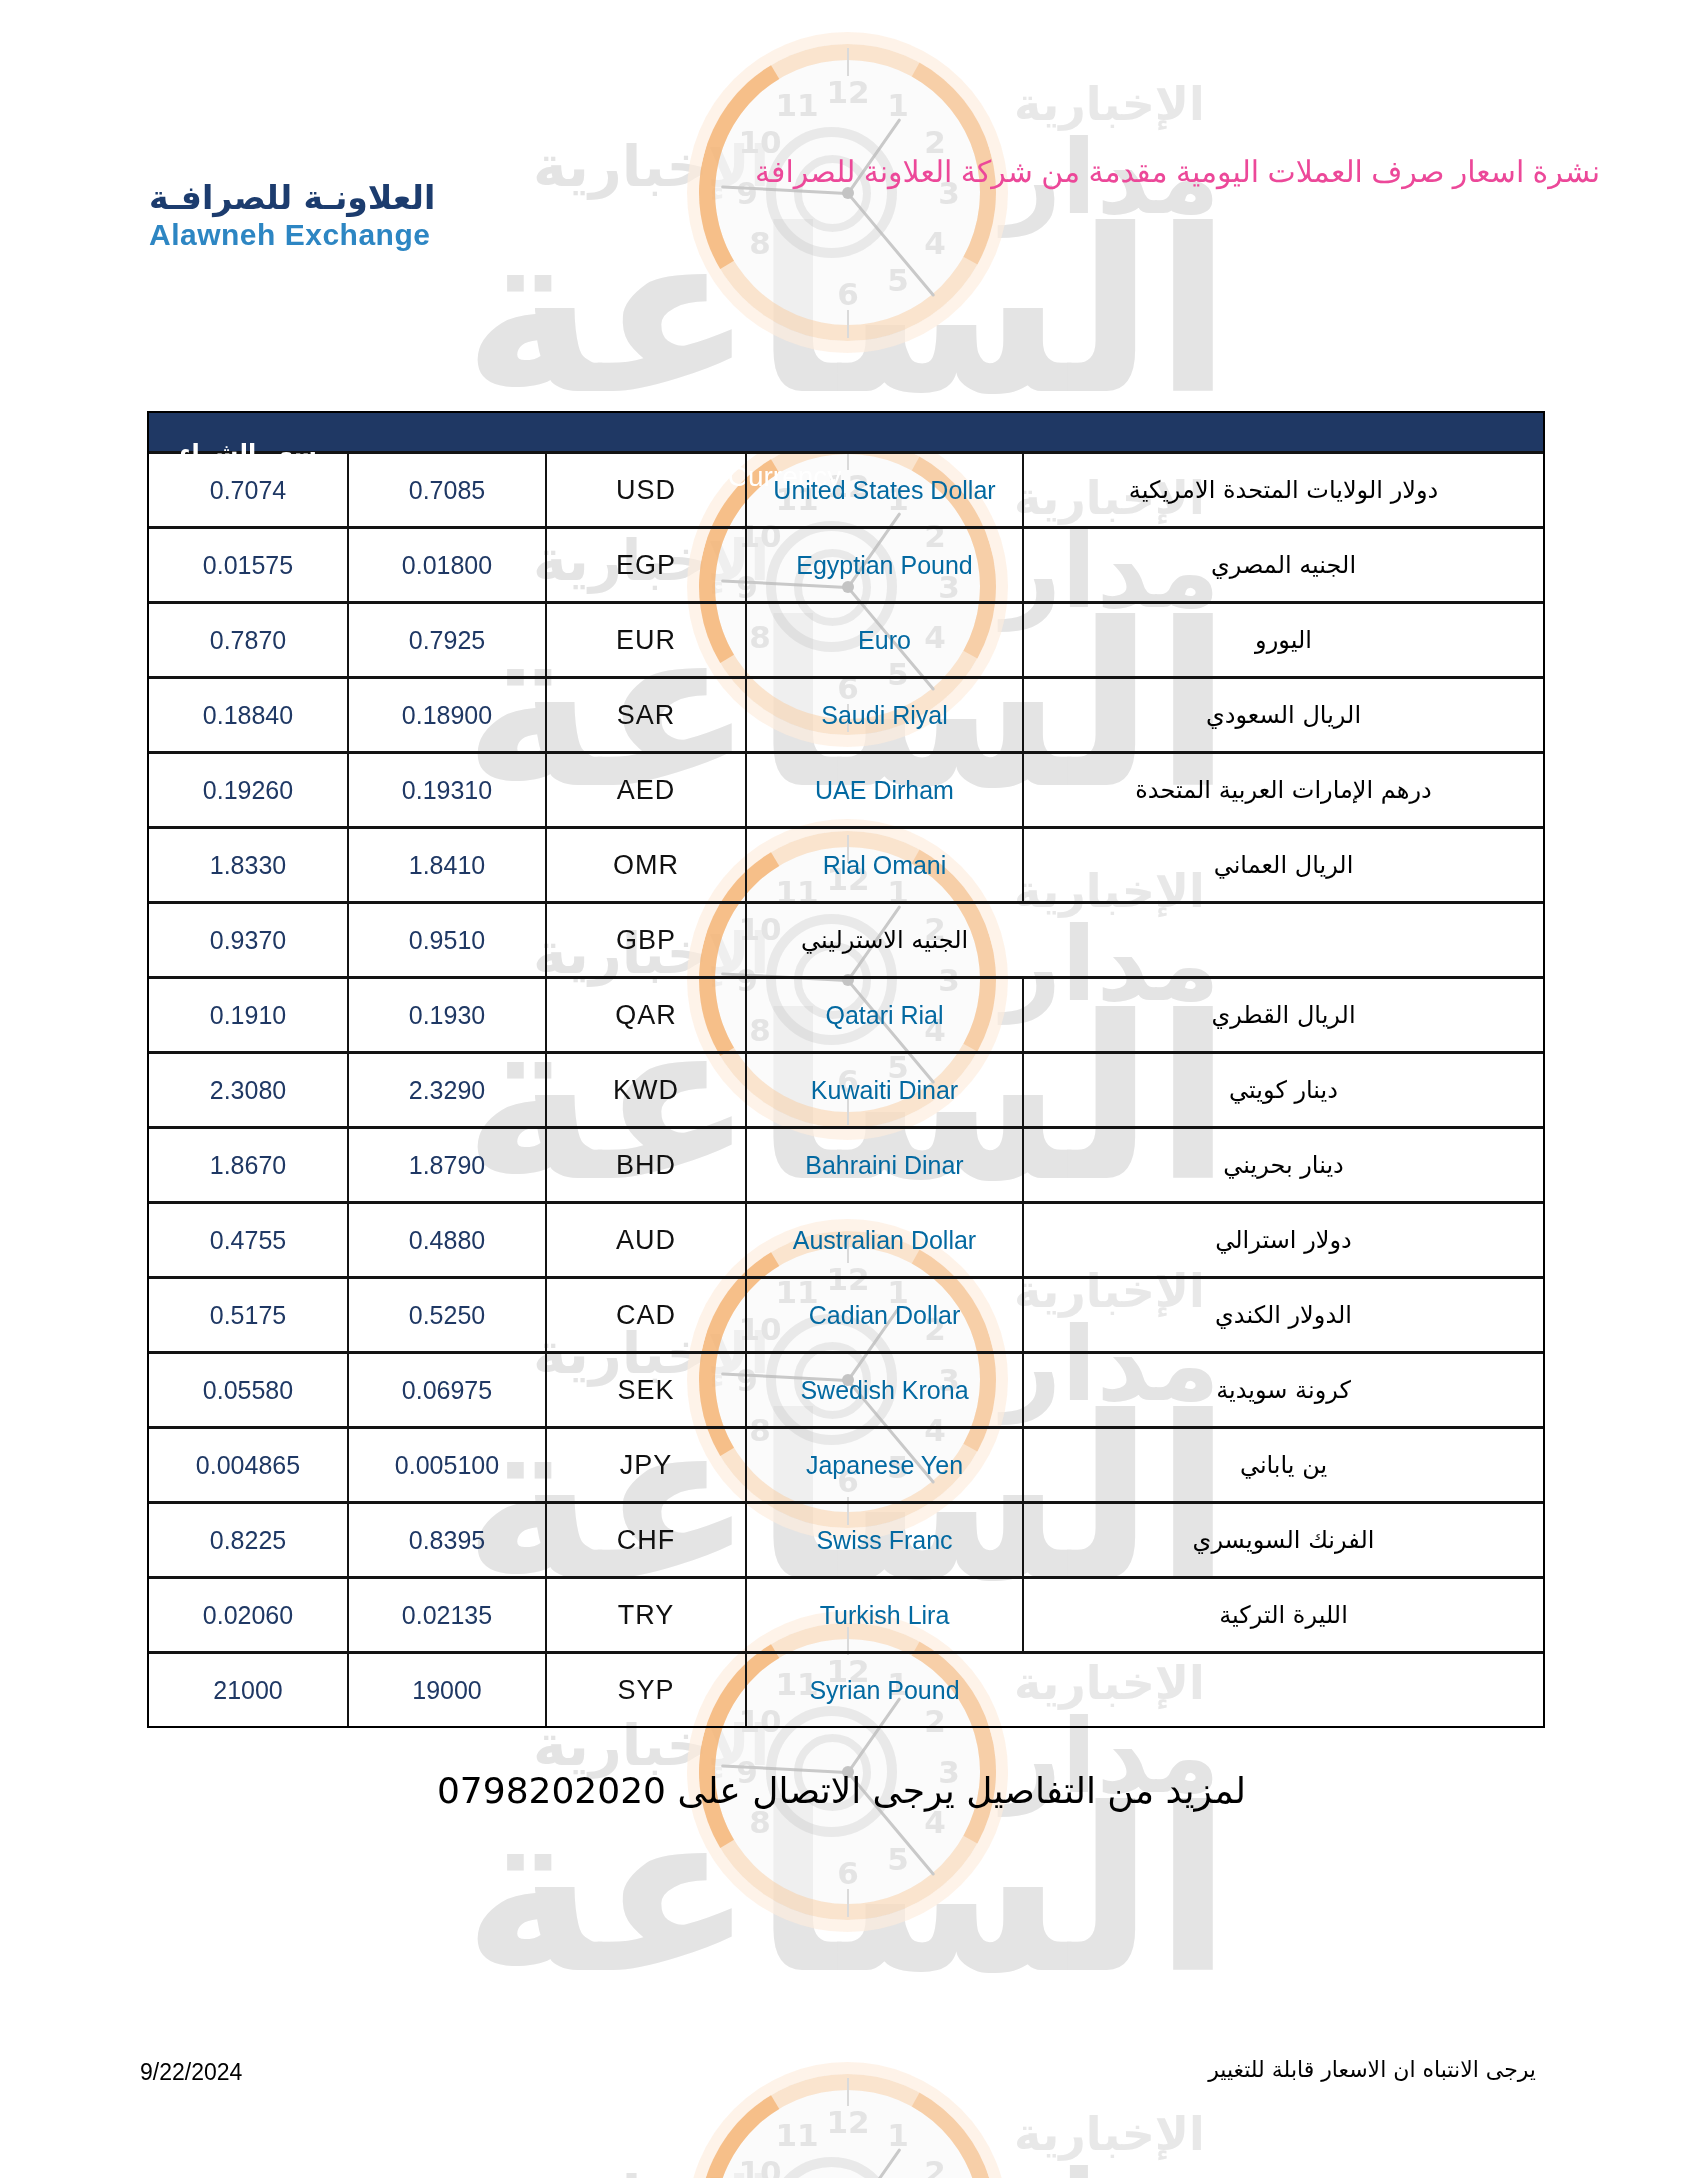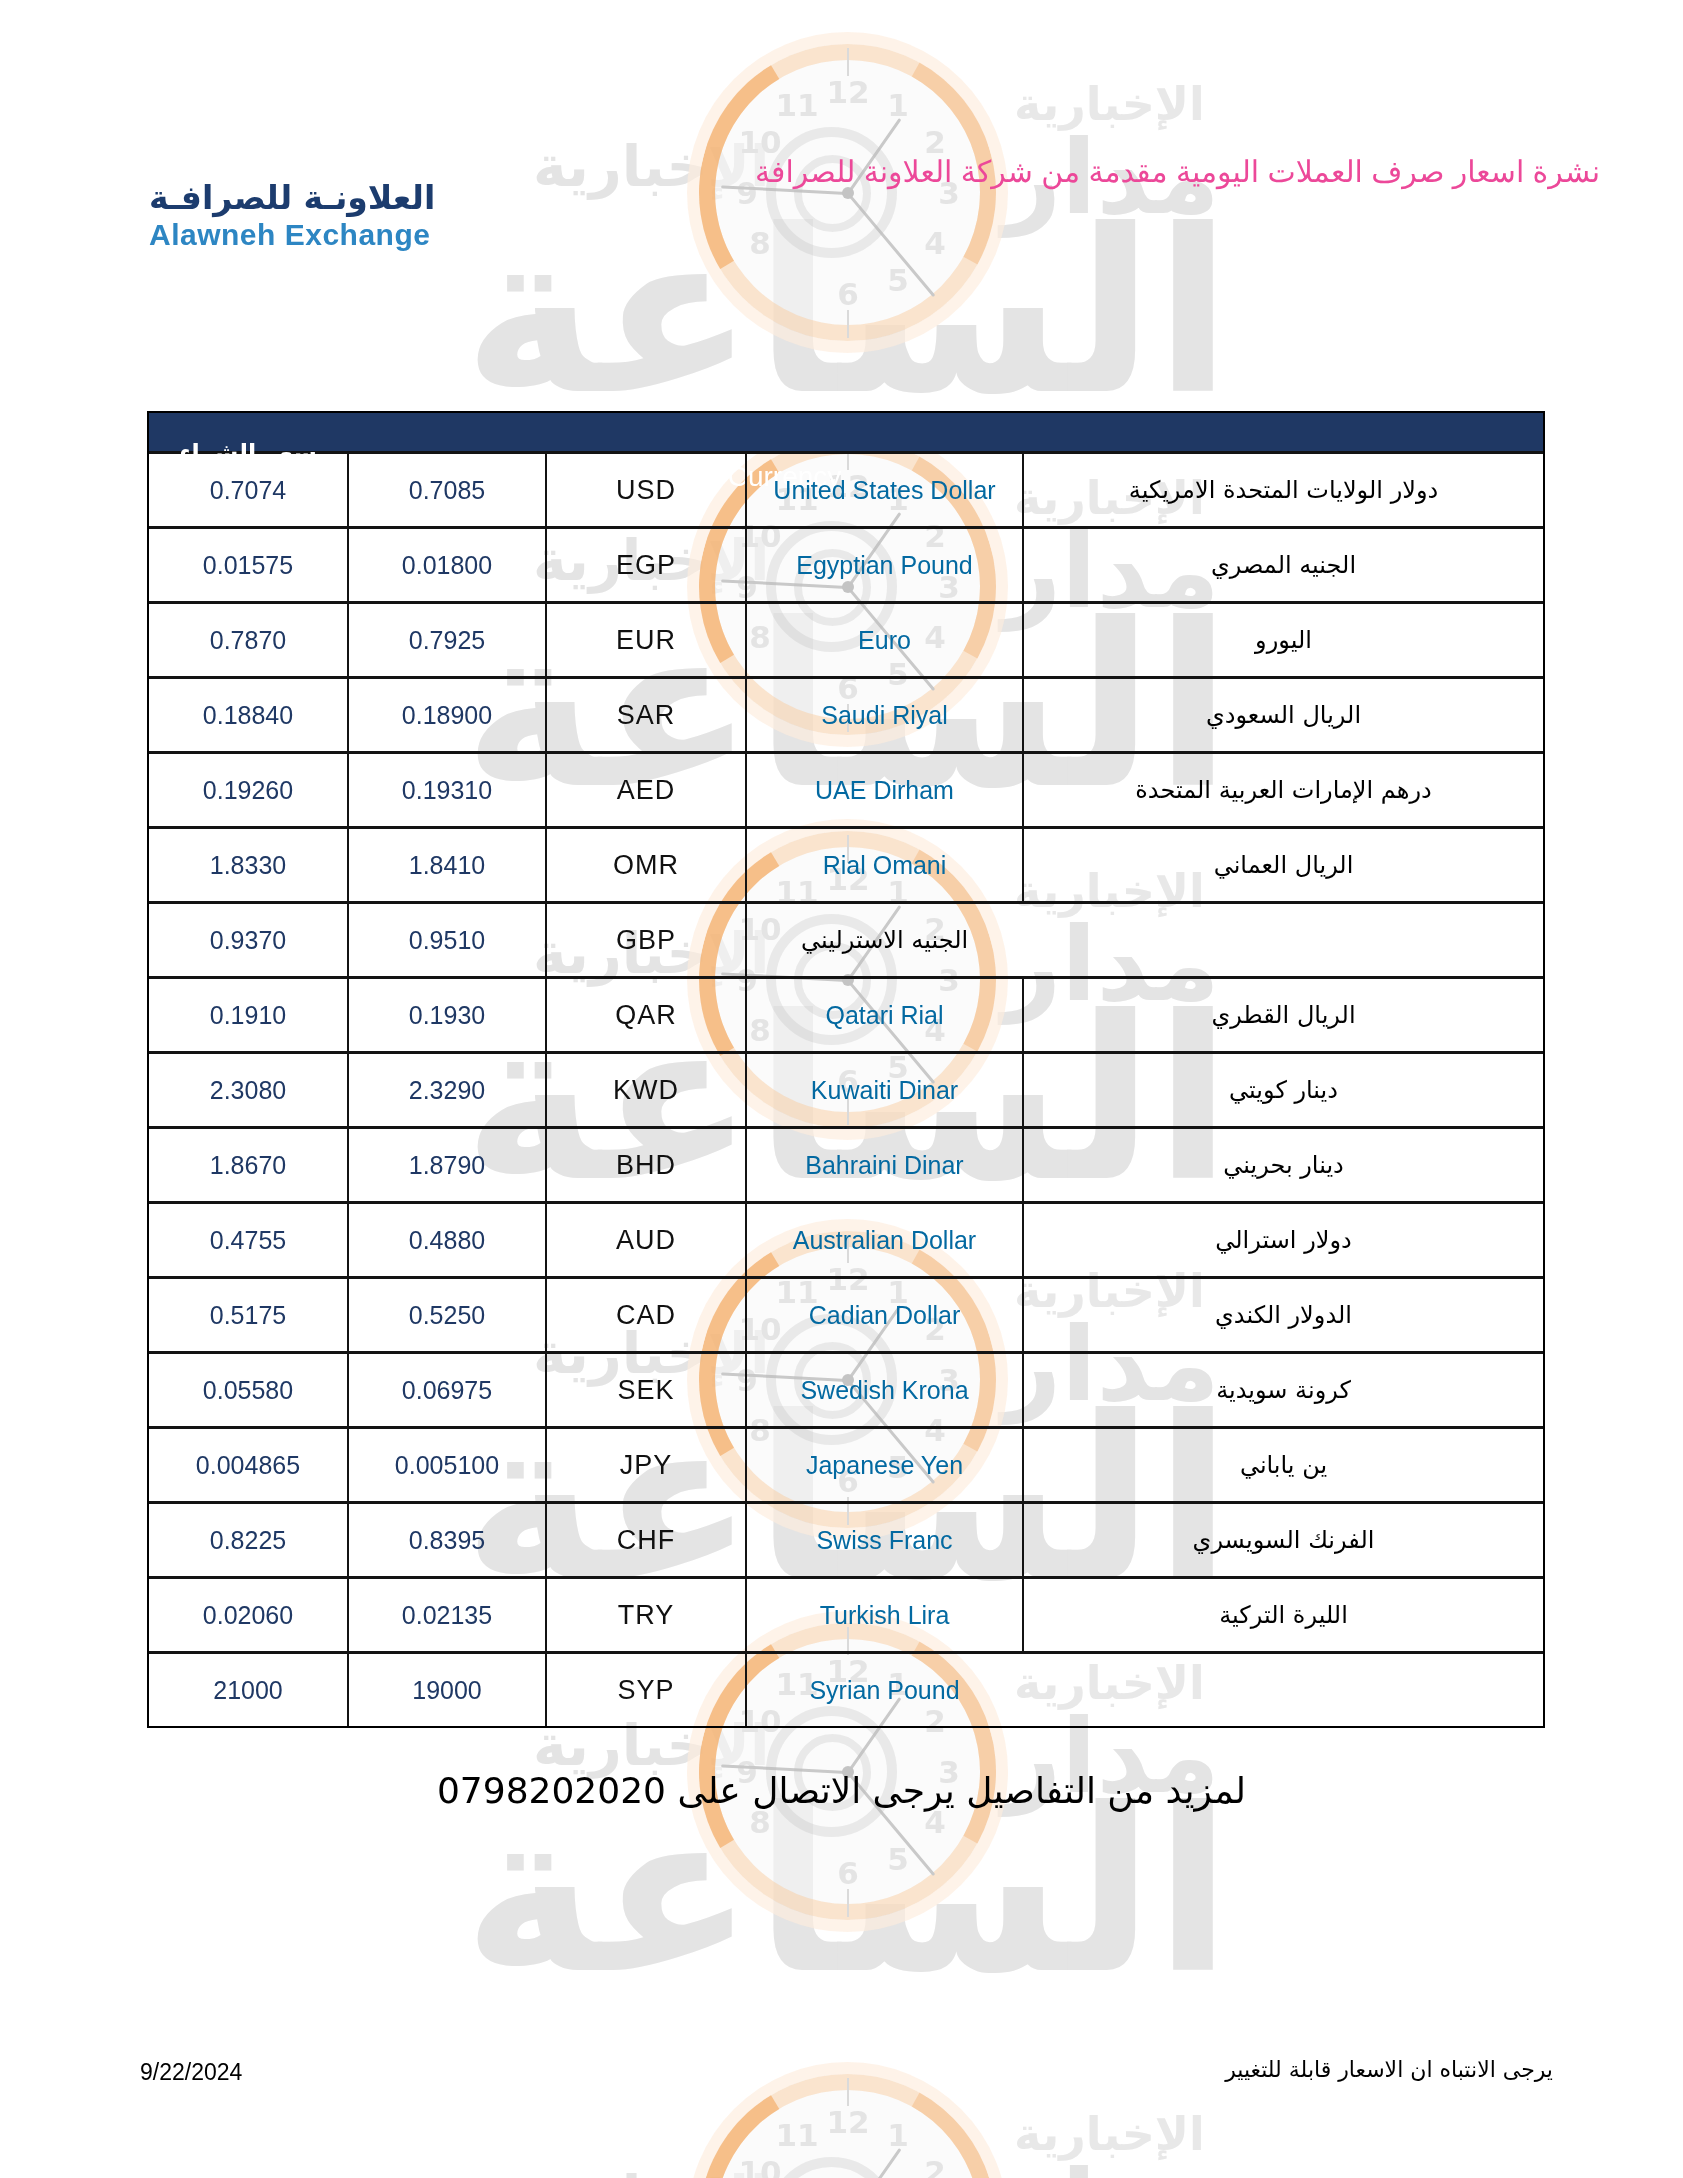--- a/index.html
+++ b/index.html
@@ -67,21 +67,21 @@
   .td + .td{border-left:2px solid var(--line-dark);}
   .cell-rate{color:var(--rate-text);font-size:25px;font-family:"Liberation Sans",sans-serif;}
   .cell-code{color:#111;font-size:27px;font-family:"Liberation Sans",sans-serif;letter-spacing:1px;}
   .cell-name-en{color:#0369a1;font-size:25px;font-family:"Liberation Sans",sans-serif;}
   .cell-name-ar{color:#000;font-size:24px;font-family:"DejaVu Sans",sans-serif;direction:rtl;}
 
   .contact-line{position:absolute;left:50%;transform:translateX(-50%);top:1770px;
     direction:rtl;font-family:"DejaVu Sans",sans-serif;font-size:36px;color:#000;white-space:nowrap;}
   .footer-date{position:absolute;left:140px;top:2059px;font-family:"Liberation Sans",sans-serif;
     font-size:23px;color:#000;}
-  .footer-disclaimer{position:absolute;right:130px;top:2057px;direction:rtl;
+  .footer-disclaimer{position:absolute;right:147px;top:2057px;direction:rtl;
     font-family:"DejaVu Sans",sans-serif;font-size:22px;color:#000;white-space:nowrap;}
 </style>
 </head>
 <body>
 
 <div class="page">
 
   <div class="watermark-layer" id="watermark-layer">
       <div class="wm-tile" style="top: -40px;">
         <span class="wm-akhbariya1">الإخبارية</span>

